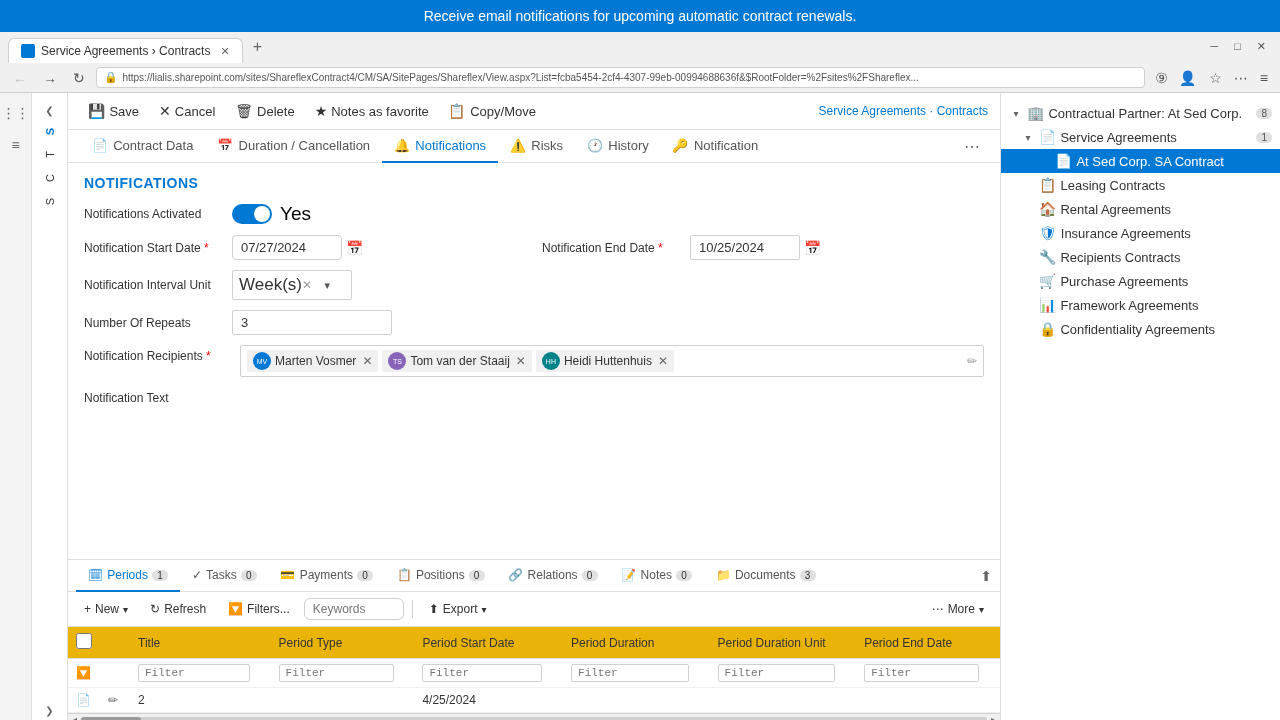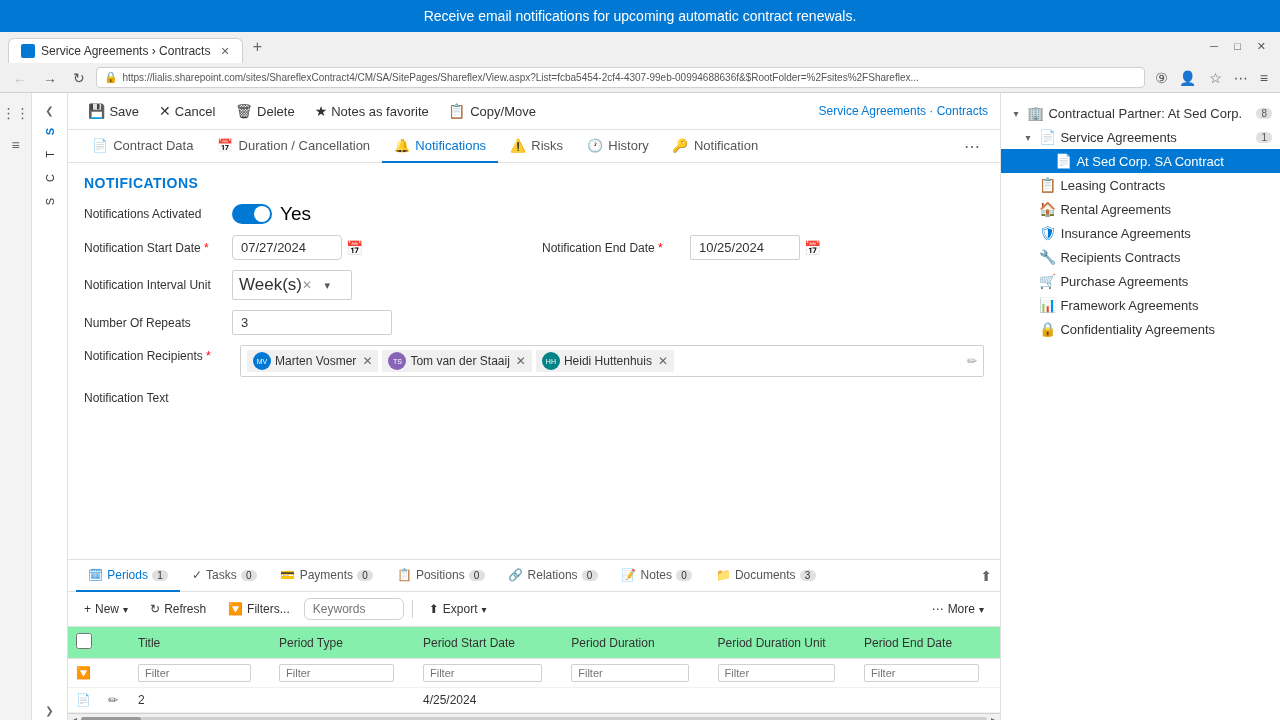--- a/index.html
+++ b/index.html
@@ -449,41 +449,42 @@
       width: 100px;
     }
     .toolbar-right { margin-left: auto; display: flex; align-items: center; gap: 4px; }
 
     
     .data-table {
       width: 100%;
       border-collapse: collapse;
     }
     .data-table th {
-      background: #86efac;
+      background: #eab308;
       border-bottom: 1px solid #e0e0e0;
       padding: 6px 8px;
       font-size: 12px;
       font-weight: 500;
       color: #333;
       text-align: left;
     }
     .data-table td {
       padding: 5px 8px;
       font-size: 12px;
       color: #333;
       border-bottom: 1px solid #f0f0f0;
     }
     .filter-row td input {
       border: 1px solid #d0d0d0;
       border-radius: 2px;
       padding: 2px 6px;
       font-size: 11px;
       color: #999;
       width: 90%;
+      font-family: Liberation Mono, monospace;
     }
     .filter-row td .filter-icon { color: #666; font-size: 12px; }
     .table-checkbox { width: 16px; height: 16px; }
     .table-icon-btn { color: #666; font-size: 12px; cursor: pointer; }
 
     
     .right-panel {
       width: 280px;
       border-left: 1px solid #e0e0e0;
       background: white;

